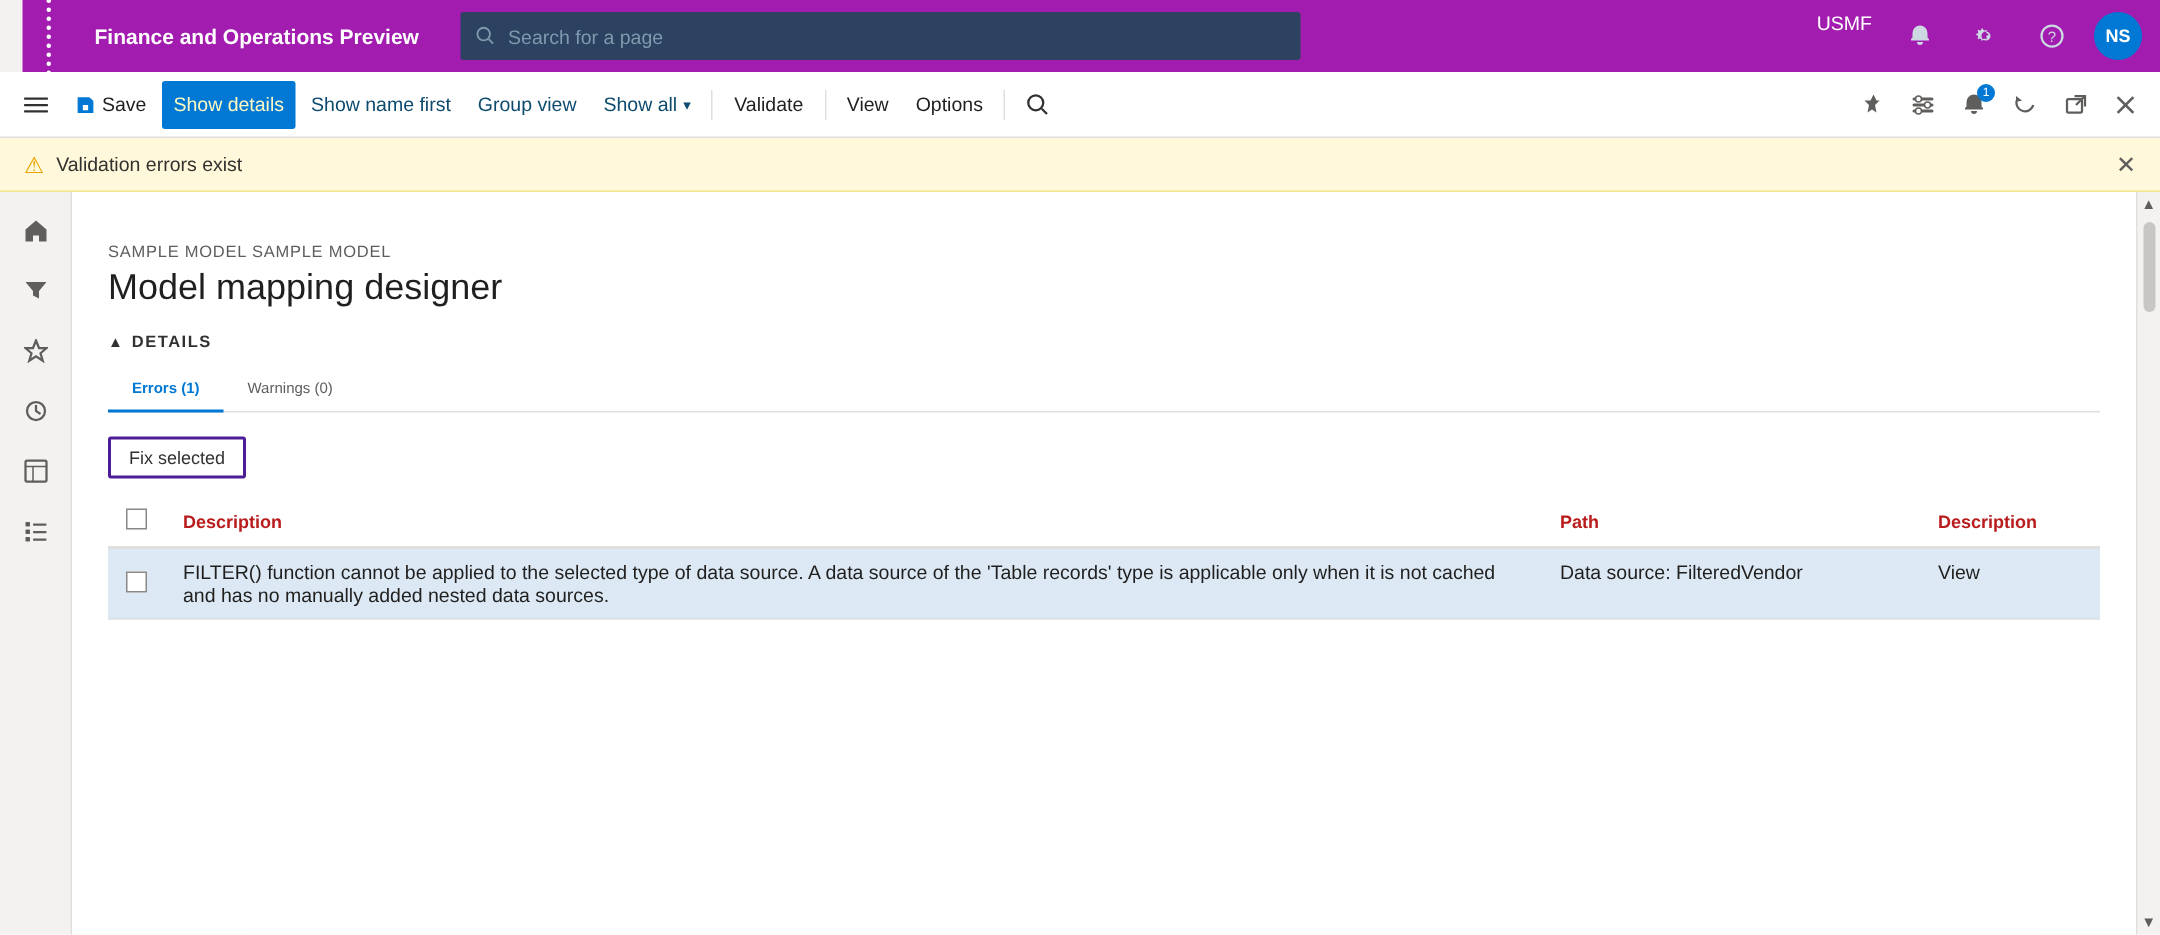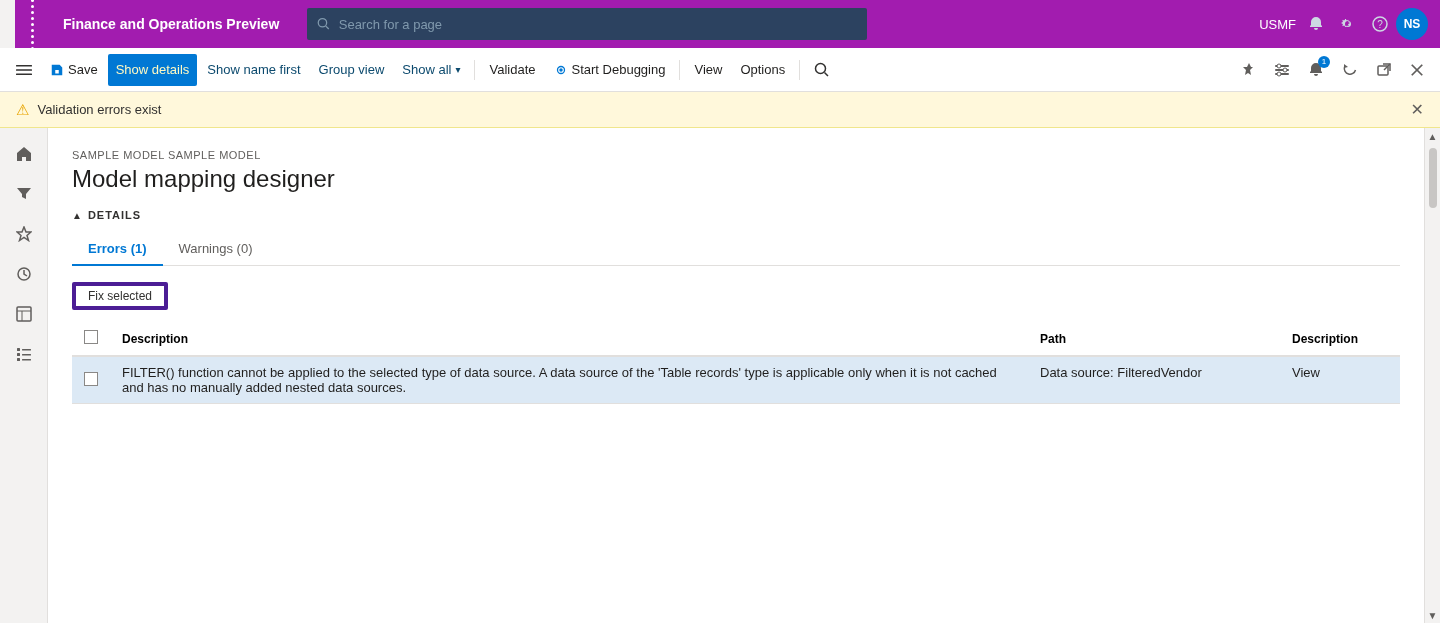--- a/index.html
+++ b/index.html
@@ -50,22 +50,21 @@
       border: none;
       color: #a0b4c8;
       font-size: 13px;
       width: 100%;
       outline: none;
     }
     .search-bar input::placeholder { color: #8099ad; }
     .nav-right {
       margin-left: auto;
       display: flex;
-      align-items: center;
-      gap: 0;
+      gap: 12px;
       color: white;
     }
     .nav-icon-btn {
       width: 32px;
       height: 32px;
       display: flex;
       align-items: center;
       justify-content: center;
       cursor: pointer;
       border-radius: 2px;
@@ -189,21 +188,21 @@
       width: 8px;
       height: 60px;
       background: #c8c6c4;
       border-radius: 4px;
       margin-top: 4px;
       cursor: pointer;
     }
 
     
     .content-inner {
-      padding: 21px 24px;
+      padding: 34px 24px;
     }
     .breadcrumb {
       font-size: 11px;
       color: #605e5c;
       text-transform: uppercase;
       letter-spacing: 0.5px;
       margin-bottom: 4px;
     }
     .page-title {
       font-size: 24px;
@@ -232,39 +231,39 @@
     
     .tabs {
       display: flex;
       gap: 0;
       border-bottom: 1px solid #e1dfdd;
       margin-bottom: 16px;
     }
     .tab {
       padding: 8px 16px;
       cursor: pointer;
-      font-size: 13px;
+      font-size: 10px;
       color: #605e5c;
       border-bottom: 2px solid transparent;
       margin-bottom: -1px;
     }
     .tab.active {
       color: #0078d4;
       border-bottom: 2px solid #0078d4;
       font-weight: 600;
     }
 
     
     .fix-selected-btn {
       display: inline-flex;
       align-items: center;
       padding: 4px 12px;
       height: 28px;
       background: transparent;
-      border: 4px solid #4c1d95;
+      border: 2px solid #4c1d95;
       border-radius: 2px;
       font-size: 12px;
       color: #323130;
       cursor: pointer;
       margin-bottom: 12px;
       justify-content: flex-end;
     }
 
     
     .error-table {
@@ -273,21 +272,21 @@
       font-size: 13px;
     }
     .error-table thead tr {
       border-bottom: 2px solid #e1dfdd;
       background: white;
     }
     .error-table th {
       text-align: left;
       padding: 8px 12px;
       font-weight: 600;
-      color: #000000;
+      color: #b91c1c;
       font-size: 12px;
       white-space: nowrap;
     }
     .error-table th.check-col { width: 32px; }
     .error-table th.desc-col { }
     .error-table th.path-col { width: 252px; }
     .error-table th.res-col { width: 120px; }
     .error-table td {
       padding: 8px 12px;
       color: #201f1e;
@@ -385,27 +384,20 @@
     <span>Show all</span>
     <span class="chevron">▾</span>
   </button>
 
   <div class="cmd-divider"></div>
 
   <button class="cmd-btn">
     <span>Validate</span>
   </button>
 
-  <button class="cmd-btn">
-    <svg width="14" height="14" viewBox="0 0 16 16" fill="#0078d4">
-      <circle cx="8" cy="8" r="4" fill="none" stroke="#0078d4" stroke-width="1.5"></circle>
-      <circle cx="8" cy="8" r="2" fill="#0078d4"></circle>
-    </svg>
-    <span>Start Debugging</span>
-  </button>
 
   <div class="cmd-divider"></div>
 
   <button class="cmd-btn">
     <span>View</span>
   </button>
 
   <button class="cmd-btn">
     <span>Options</span>
   </button>

